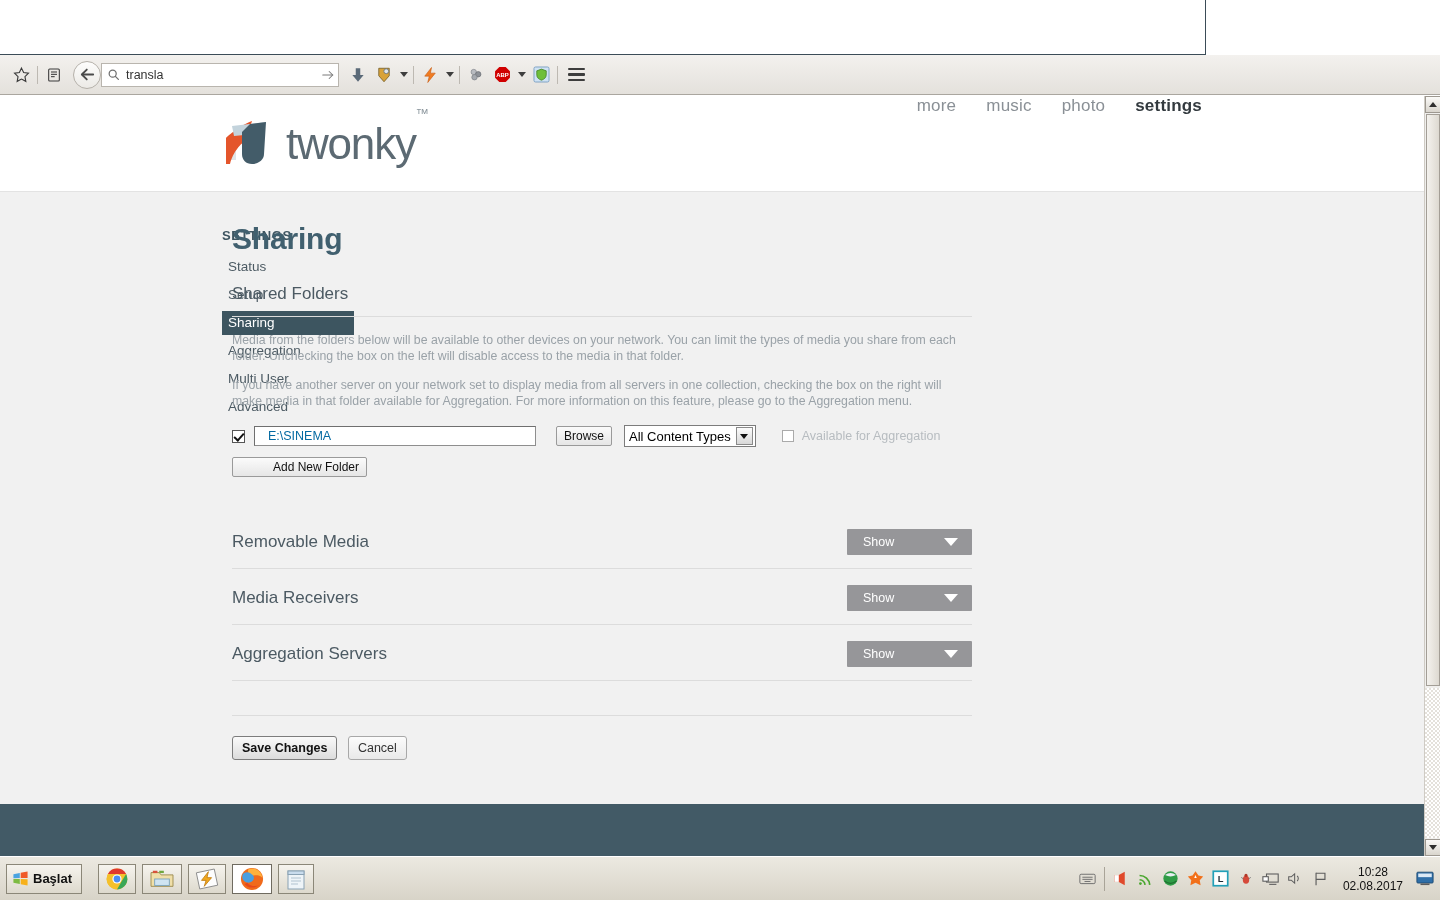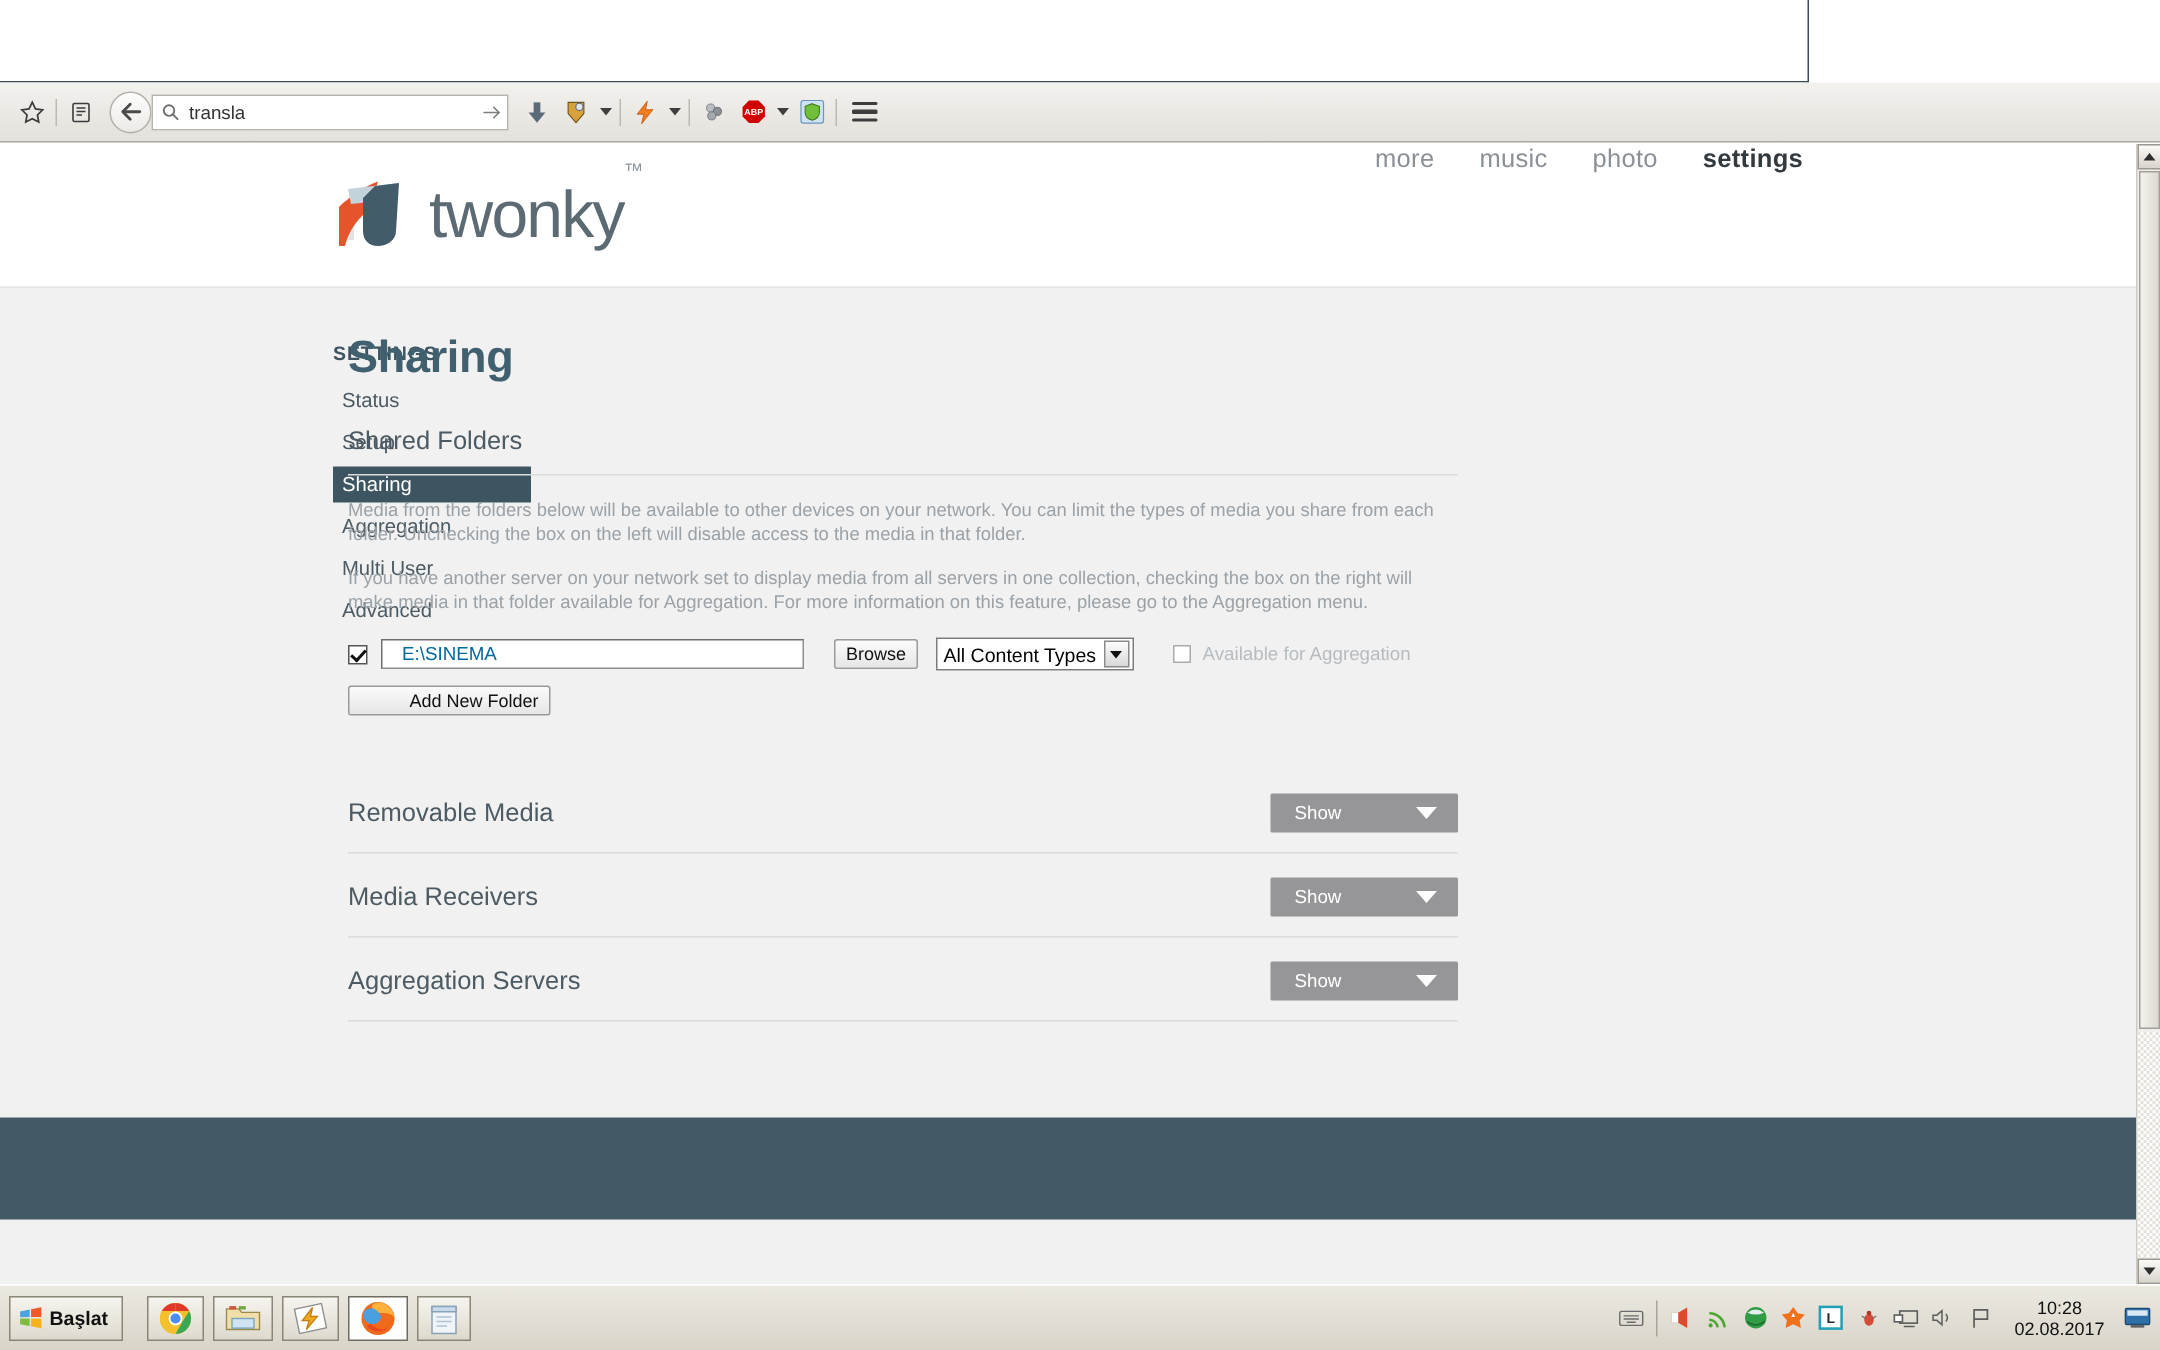--- a/index.html
+++ b/index.html
@@ -447,20 +447,24 @@
         </div>
         <div class="section-row">
           <span class="section-title">Aggregation Servers</span>
           <div class="show-btn">
             <span class="t">Show</span>
             <span class="tri"></span>
           </div>
         </div>
       </div>
 
+      <div class="save-area">
+        <span class="btn-strong">Save Changes</span>
+        <span class="btn-plain">Cancel</span>
+      </div>
     </div>
   </div>
 
   <div class="page-footer"></div>
 </div>
 
 <div class="pscroll">
   <div class="arw">
       <span class="tri-up"></span>
     </div>

